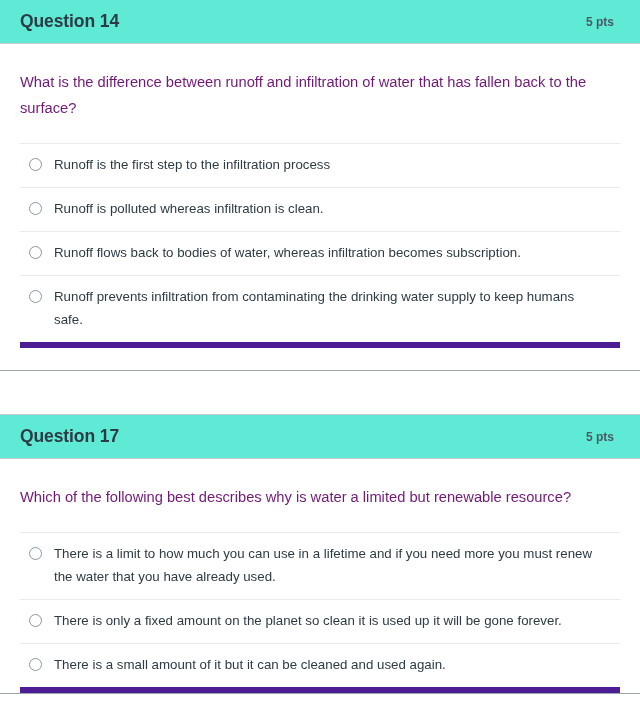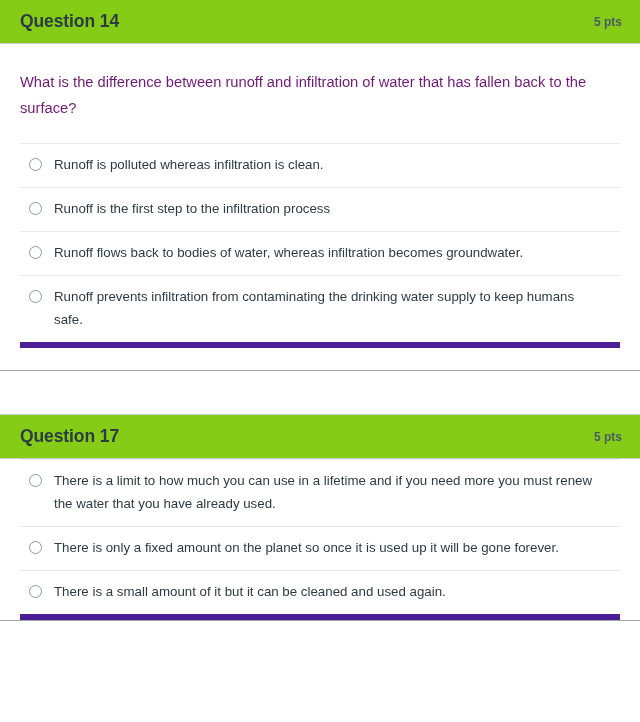--- a/index.html
+++ b/index.html
@@ -33,28 +33,28 @@
     border-top: none;
   }
 
   .card-gap {
     height: 43px;
     background: #ffffff;
   }
 
   
   .question-header {
-    background: #84cc16;
+    background: #5eead4;
     border-bottom: 1px solid #c7cdd1;
     height: 44px;
     box-sizing: border-box;
     display: flex;
     align-items: center;
     justify-content: space-between;
-    padding: 0 18px 0 20px;
+    padding: 0 26px 0 20px;
   }
   .question-name {
     font-size: 17.5px;
     font-weight: bold;
     color: #2d3b45;
     letter-spacing: -0.1px;
     line-height: 1;
   }
   .question-points {
     font-size: 12px;
@@ -124,62 +124,63 @@
     <div class="question-header">
       <span class="question-name">Question 14</span>
       <span class="question-points">5 pts</span>
     </div>
     <div class="question-body">
       <p class="question-text">What is the difference between runoff and infiltration of water that has fallen back to the surface?</p>
       <div class="answers">
 
         <div class="answer-row">
           <span class="radio"></span>
+          <span class="answer-text">Runoff is the first step to the infiltration process</span>
+        </div>
+
+        <div class="answer-row">
+          <span class="radio"></span>
           <span class="answer-text">Runoff is polluted whereas infiltration is clean.</span>
         </div>
 
         <div class="answer-row">
           <span class="radio"></span>
-          <span class="answer-text">Runoff is the first step to the infiltration process</span>
-        </div>
-
-        <div class="answer-row">
-          <span class="radio"></span>
-          <span class="answer-text">Runoff flows back to bodies of water, whereas infiltration becomes groundwater.</span>
+          <span class="answer-text">Runoff flows back to bodies of water, whereas infiltration becomes subscription.</span>
         </div>
 
         <div class="answer-row last-answer">
           <span class="radio"></span>
           <span class="answer-text">Runoff prevents infiltration from contaminating the drinking water supply to keep humans safe.</span>
         </div>
 
       </div>
       <div class="answers-tail"></div>
     </div>
   </div>
 
   <div class="card-gap"></div>
 
   <div class="question-card">
     <div class="question-header">
       <span class="question-name">Question 17</span>
       <span class="question-points">5 pts</span>
     </div>
     <div class="question-body">
+      <p class="question-text">Which of the following best describes why is water a limited but renewable resource?</p>
       <div class="answers">
 
 
         <div class="answer-row">
           <span class="radio"></span>
           <span class="answer-text">There is a limit to how much you can use in a lifetime and if you need more you must renew the water that you have already used.</span>
         </div>
 
         <div class="answer-row">
           <span class="radio"></span>
-          <span class="answer-text">There is only a fixed amount on the planet so once it is used up it will be gone forever.</span>
+          <span class="answer-text">There is only a fixed amount on the planet so clean it is used up it will be gone forever.</span>
         </div>
 
         <div class="answer-row last-answer">
           <span class="radio"></span>
           <span class="answer-text">There is a small amount of it but it can be cleaned and used again.</span>
         </div>
 
       </div>
 
     </div>

